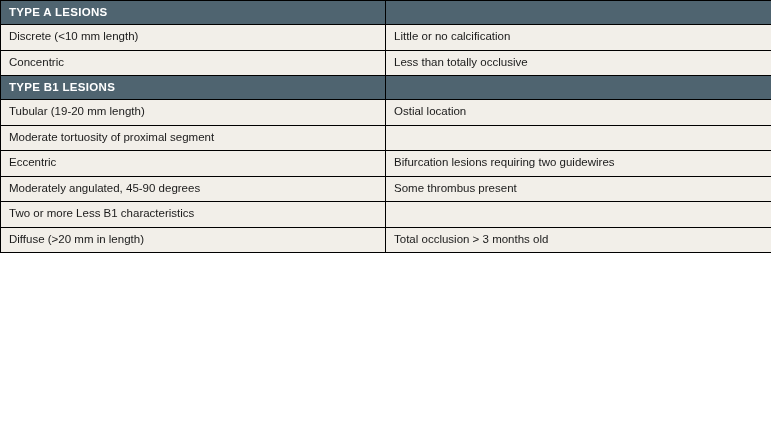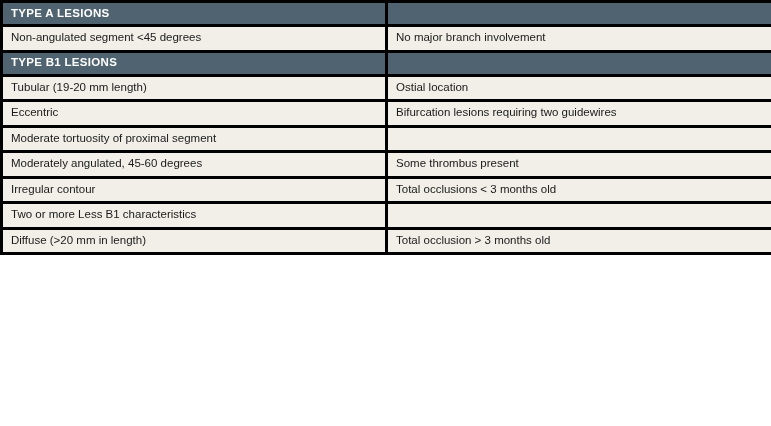--- a/index.html
+++ b/index.html
@@ -13,21 +13,21 @@
     font-family: "Liberation Sans", sans-serif;
     overflow: hidden;
   }
   table.lesion-table {
     border-collapse: collapse;
     table-layout: fixed;
     width: 771px;
     margin: 0;
   }
   table.lesion-table td {
-    border: 3px solid #000000;
+    border: 1px solid #000000;
     padding: 0 8px;
     height: 25.5px;
     vertical-align: middle;
     box-sizing: border-box;
   }
   col.col-left { width: 385px; }
   col.col-right { width: 386px; }
 
   tr.header-row td {
     background: #4f6470;
@@ -66,24 +66,32 @@
     <tr class="header-row">
       <td>
           <span class="cell-text">TYPE A LESIONS</span>
         </td>
       <td>
           <span class="cell-text"></span>
         </td>
     </tr>
     <tr class="data-row">
       <td>
-          <span class="cell-text">Non-angulated segment &lt;45 degrees</span>
+          <span class="cell-text">Discrete (&lt;10 mm length)</span>
         </td>
       <td>
-          <span class="cell-text">No major branch involvement</span>
+          <span class="cell-text">Little or no calcification</span>
+        </td>
+    </tr>
+    <tr class="data-row">
+      <td>
+          <span class="cell-text">Concentric</span>
+        </td>
+      <td>
+          <span class="cell-text">Less than totally occlusive</span>
         </td>
     </tr>
 
     <tr class="header-row">
       <td>
           <span class="cell-text">TYPE B1 LESIONS</span>
         </td>
       <td>
           <span class="cell-text"></span>
         </td>
@@ -91,48 +99,40 @@
     <tr class="data-row">
       <td>
           <span class="cell-text">Tubular (19-20 mm length)</span>
         </td>
       <td>
           <span class="cell-text">Ostial location</span>
         </td>
     </tr>
     <tr class="data-row">
       <td>
+          <span class="cell-text">Moderate tortuosity of proximal segment</span>
+        </td>
+      <td class="empty-cell">
+          <span class="cell-text"></span>
+        </td>
+    </tr>
+    <tr class="data-row">
+      <td>
           <span class="cell-text">Eccentric</span>
         </td>
       <td>
           <span class="cell-text">Bifurcation lesions requiring two guidewires</span>
         </td>
     </tr>
     <tr class="data-row">
       <td>
-          <span class="cell-text">Moderate tortuosity of proximal segment</span>
-        </td>
-      <td class="empty-cell">
-          <span class="cell-text"></span>
-        </td>
-    </tr>
-    <tr class="data-row">
-      <td>
-          <span class="cell-text">Moderately angulated, 45-60 degrees</span>
+          <span class="cell-text">Moderately angulated, 45-90 degrees</span>
         </td>
       <td>
           <span class="cell-text">Some thrombus present</span>
-        </td>
-    </tr>
-    <tr class="data-row">
-      <td>
-          <span class="cell-text">Irregular contour</span>
-        </td>
-      <td>
-          <span class="cell-text">Total occlusions &lt; 3 months old</span>
         </td>
     </tr>
 
     <tr class="data-row">
       <td>
           <span class="cell-text">Two or more Less B1 characteristics</span>
         </td>
       <td class="empty-cell">
           <span class="cell-text"></span>
         </td>

